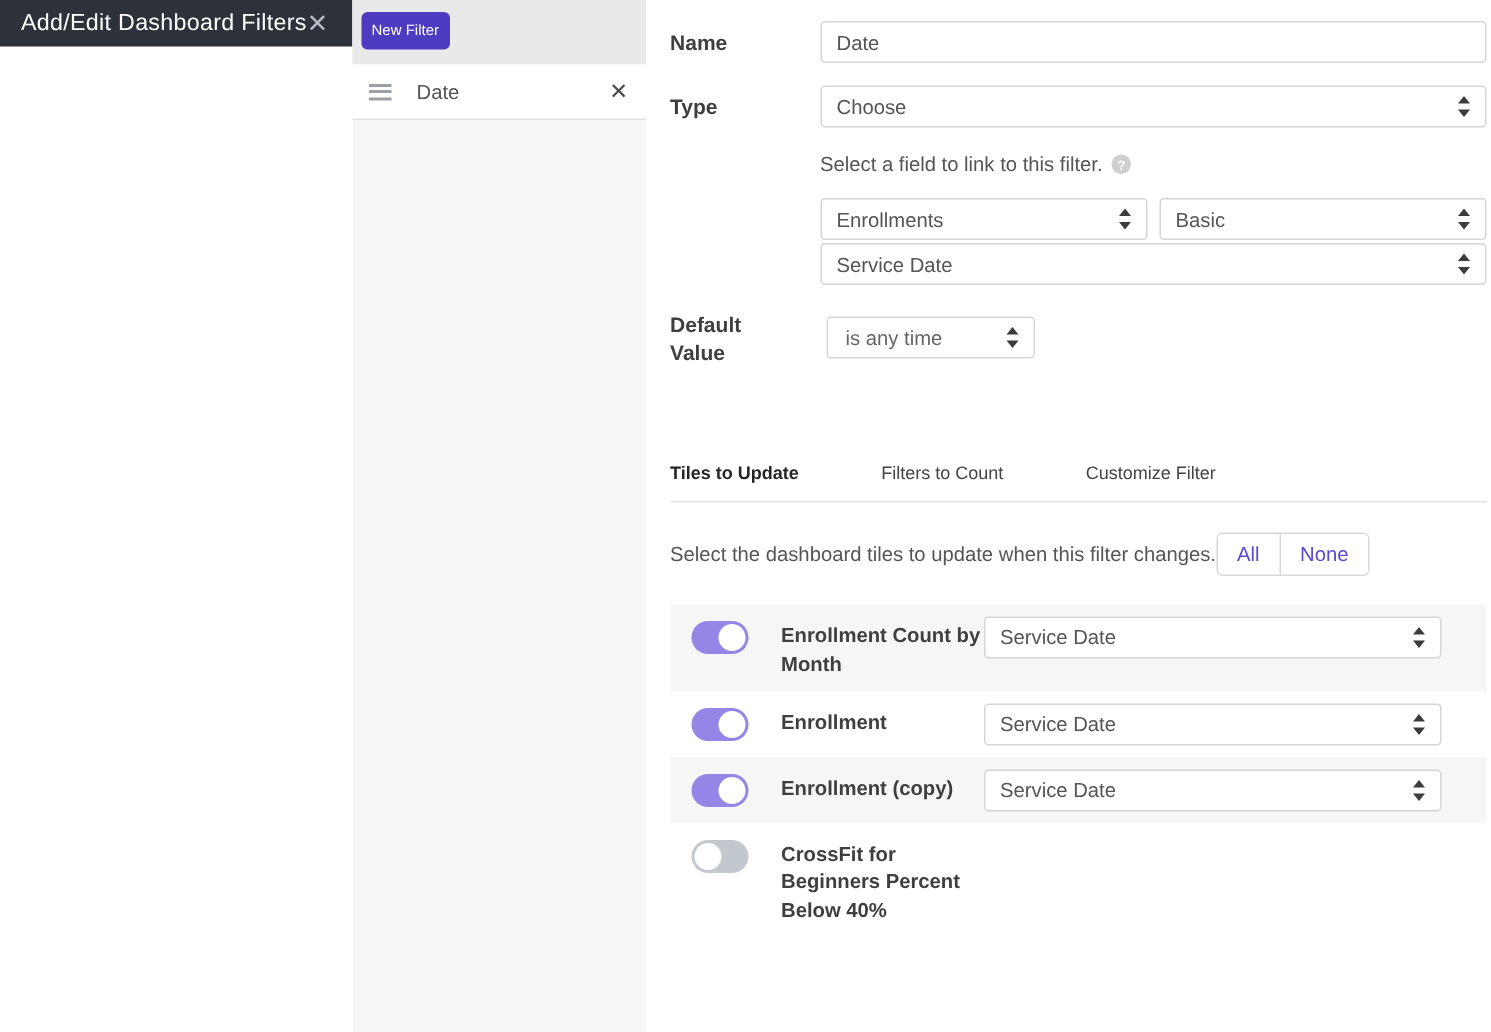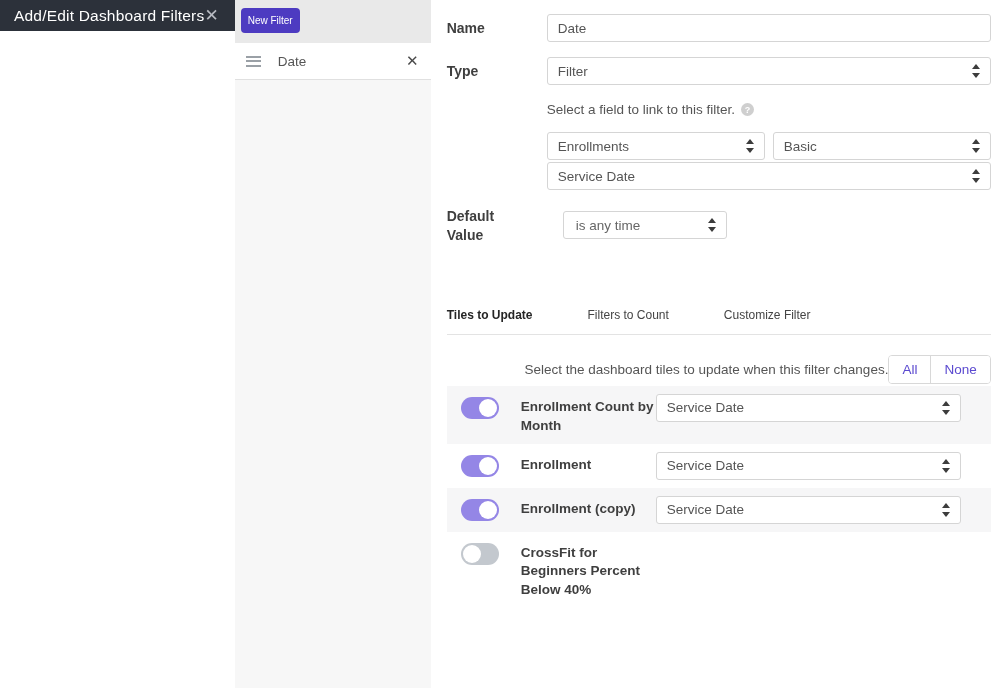--- a/index.html
+++ b/index.html
@@ -76,30 +76,30 @@
     width:13px; height:13px; border-radius:50%; background:#cfcfcf; color:#fff;
     font-size:9px; font-weight:700; margin-left:6px; cursor:pointer;
   }
   .field-selects { margin-left:100px; margin-bottom:17px; }
   .field-selects-top { display:flex; gap:8px; margin-bottom:2px; }
   .field-selects-top .select { flex:1; }
 
   .default-row { display:flex; margin-bottom:48px; }
   .default-label { width:100px; flex:0 0 100px; font-weight:700; font-size:14px; color:#3f3f3f; line-height:1.35; }
   .default-label span { display:inline-block; width:60px; }
-  .select-default { width:164px; margin-left:16px; margin-top:4px; color:#666;padding-left:12px; }
+  .select-default { width:139px; margin-left:4px; margin-top:4px; color:#666;padding-left:12px; }
 
   
   .tabs { display:flex; gap:55px; margin-bottom:12px; }
   .tab { font-size:12px; color:#444; cursor:pointer;margin-top:15px; }
   .tab.active { font-weight:700; color:#252525; }
   .tabs-divider { border-top:1px solid #e3e3e3; margin-bottom:20px; }
 
   
-  .tiles-header { display:flex; align-items:center; justify-content:flex-end; margin-bottom:2px; }
+  .tiles-header { display:flex; align-items:center; justify-content:flex-start; margin-bottom:19px; }
   .tiles-instruction { color:#555; }
   .btn-group { display:flex; border:1px solid #d8d8d8; border-radius:4px; overflow:hidden; background:#fff; }
   .btn-group button {
     background:#fff; border:none; color:#5b4ad0; font-size:13.5px; font-family:inherit;
     padding:6px 13px; cursor:pointer;
   }
   .btn-group button:first-child { border-right:1px solid #d8d8d8; }
 
   .tile-row { display:flex; align-items:flex-start; padding:8px 14px; }
   .tile-row[data-shade="gray"] { background:#f6f6f7; }
@@ -174,21 +174,21 @@
         <div class="form-label">Name</div>
         <div class="form-field">
           <input class="text-input" type="text" value="Date" style="">
         </div>
       </div>
 
       <div class="form-row row-type">
         <div class="form-label">Type</div>
         <div class="form-field">
           <div class="select">
-            <span class="select-text">Filter</span>
+            <span class="select-text">Choose</span>
             <span class="updown"></span>
           </div>
         </div>
       </div>
 
       <div class="hint-row">
         <span>Select a field to link to this filter.</span>
         <span class="help-icon">?</span>
       </div>
 

